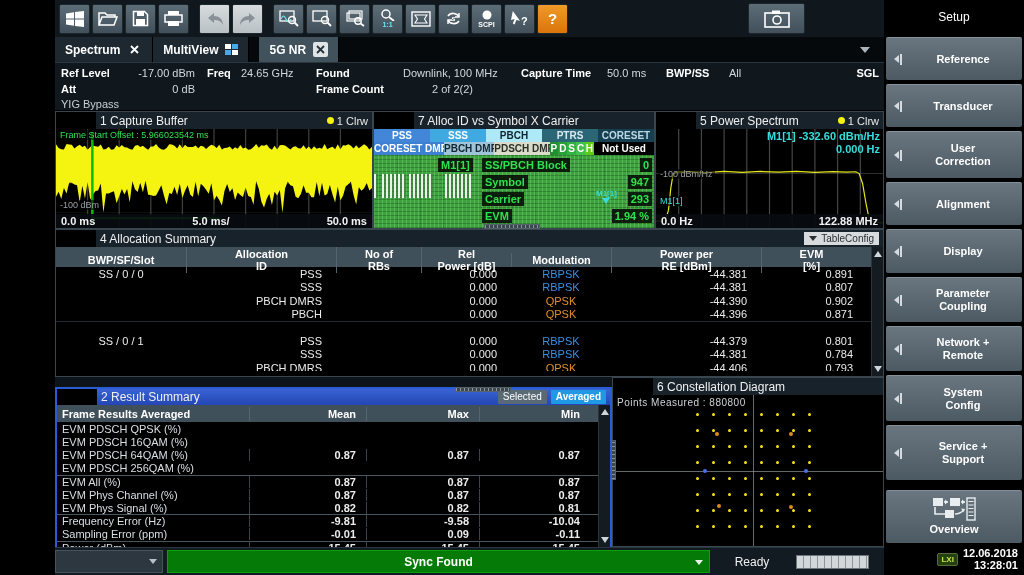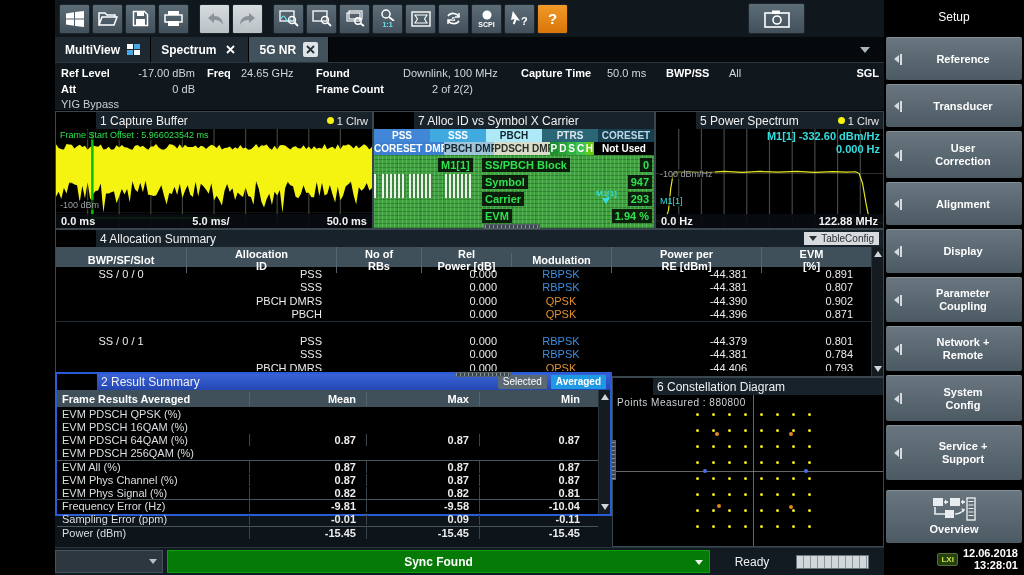--- a/index.html
+++ b/index.html
@@ -220,37 +220,37 @@
         <svg width="26" height="18" viewBox="0 0 26 18">
             <rect x="1" y="3" width="24" height="14" fill="none" stroke="#fff" stroke-width="1.6"></rect>
             <rect x="8" y="0.5" width="8" height="3.5" fill="#fff"></rect>
             <circle cx="13" cy="10" r="4" fill="none" stroke="#fff" stroke-width="1.6"></circle>
           </svg>
       </div>
     </div>
 
     <div class="tabbar">
       <div class="tab">
+        <span>Spectrum</span>
+        <span class="close">
+          <svg width="9" height="9" viewBox="0 0 9 9">
+              <path stroke="#fff" stroke-width="1.8" d="M1 1l7 7M8 1L1 8"></path>
+            </svg>
+        </span>
+      </div>
+      <div class="tab">
         <span>MultiView</span>
         <span class="mv-icon">
             <i></i>
             <i class="b"></i>
             <i class="b"></i>
             <i></i>
           </span>
       </div>
-      <div class="tab">
-        <span>Spectrum</span>
-        <span class="close">
-          <svg width="9" height="9" viewBox="0 0 9 9">
-              <path stroke="#fff" stroke-width="1.8" d="M1 1l7 7M8 1L1 8"></path>
-            </svg>
-        </span>
-      </div>
-      <div class="tab active" style="">
+      <div class="tab active" style="margin-left:10px;">
         <span>5G NR</span>
         <span class="close lite">
           <svg width="9" height="9" viewBox="0 0 9 9">
               <path stroke="#26323a" stroke-width="1.8" d="M1 1l7 7M8 1L1 8"></path>
             </svg>
         </span>
       </div>
       <div class="tab-caret"></div>
     </div>
 
@@ -487,21 +487,21 @@
             <div style="text-align: right; padding-right: 14px;">-44.406</div>
             <div style="text-align: right; padding-right: 8px;">0.793</div>
           </div>
         </div>
       <div class="scrollcol">
         <div class="sarrow up" style="top:2px"></div>
         <div class="sarrow dn" style="bottom:2px"></div>
       </div>
     </section>
 
-    <section class="panel" style="left:0;top:372px;width:557px;height:144px;border:2px solid #2a5cd8;">
+    <section class="panel" style="left:0;top:387px;width:557px;height:162px;border:2px solid #2a5cd8;">
       <div class="ptitle" style="background:linear-gradient(#3a63d4,#2446b4);height:16px;">
         <span class="tname">2 Result Summary</span>
         <span class="sp"></span>
         <span class="chip gray"><span>Selected</span></span>
         <span class="chip blue"><span>Averaged</span></span>
       </div>
       <div class="thead" id="result-head" style="height:17px;grid-template-columns:192px 117px 113px 111px;margin-right:12px;top:16px;">
           <div class="hc" style="text-align: left; padding-left: 5px;">Frame Results Averaged</div>
           <div class="hc" style="text-align: right; padding-right: 10px;">Mean</div>
           <div class="hc" style="text-align: right; padding-right: 10px;">Max</div>

